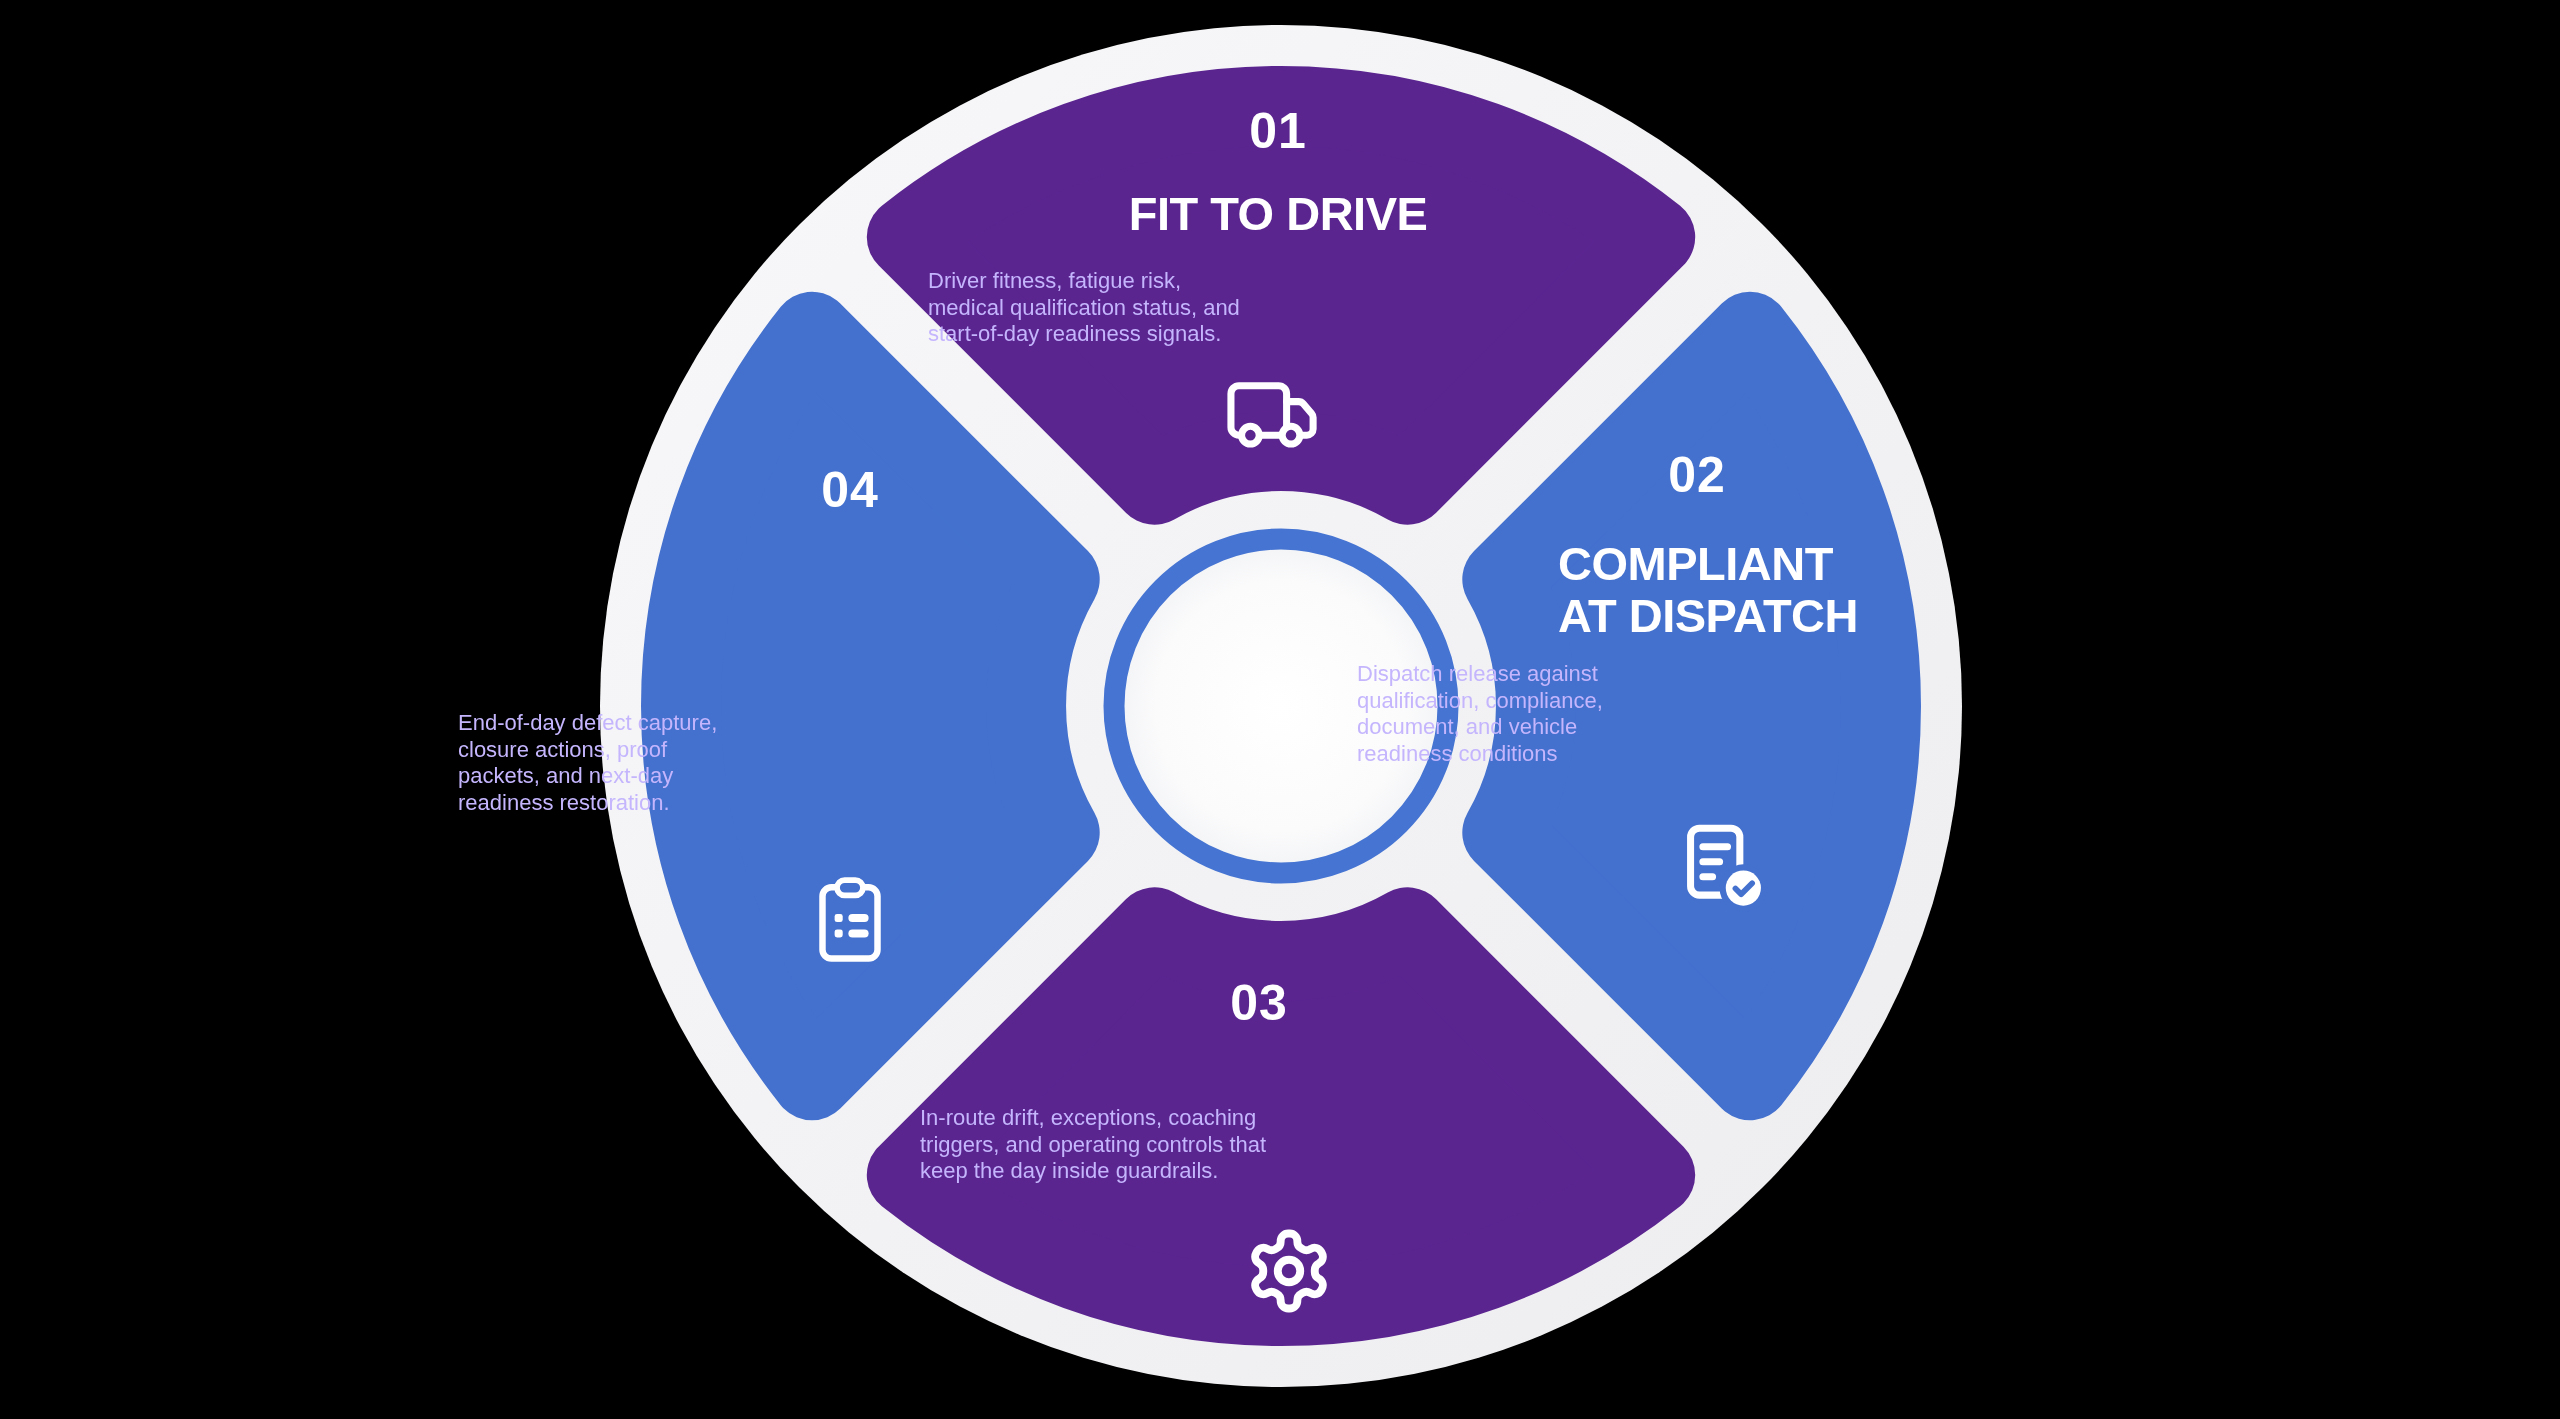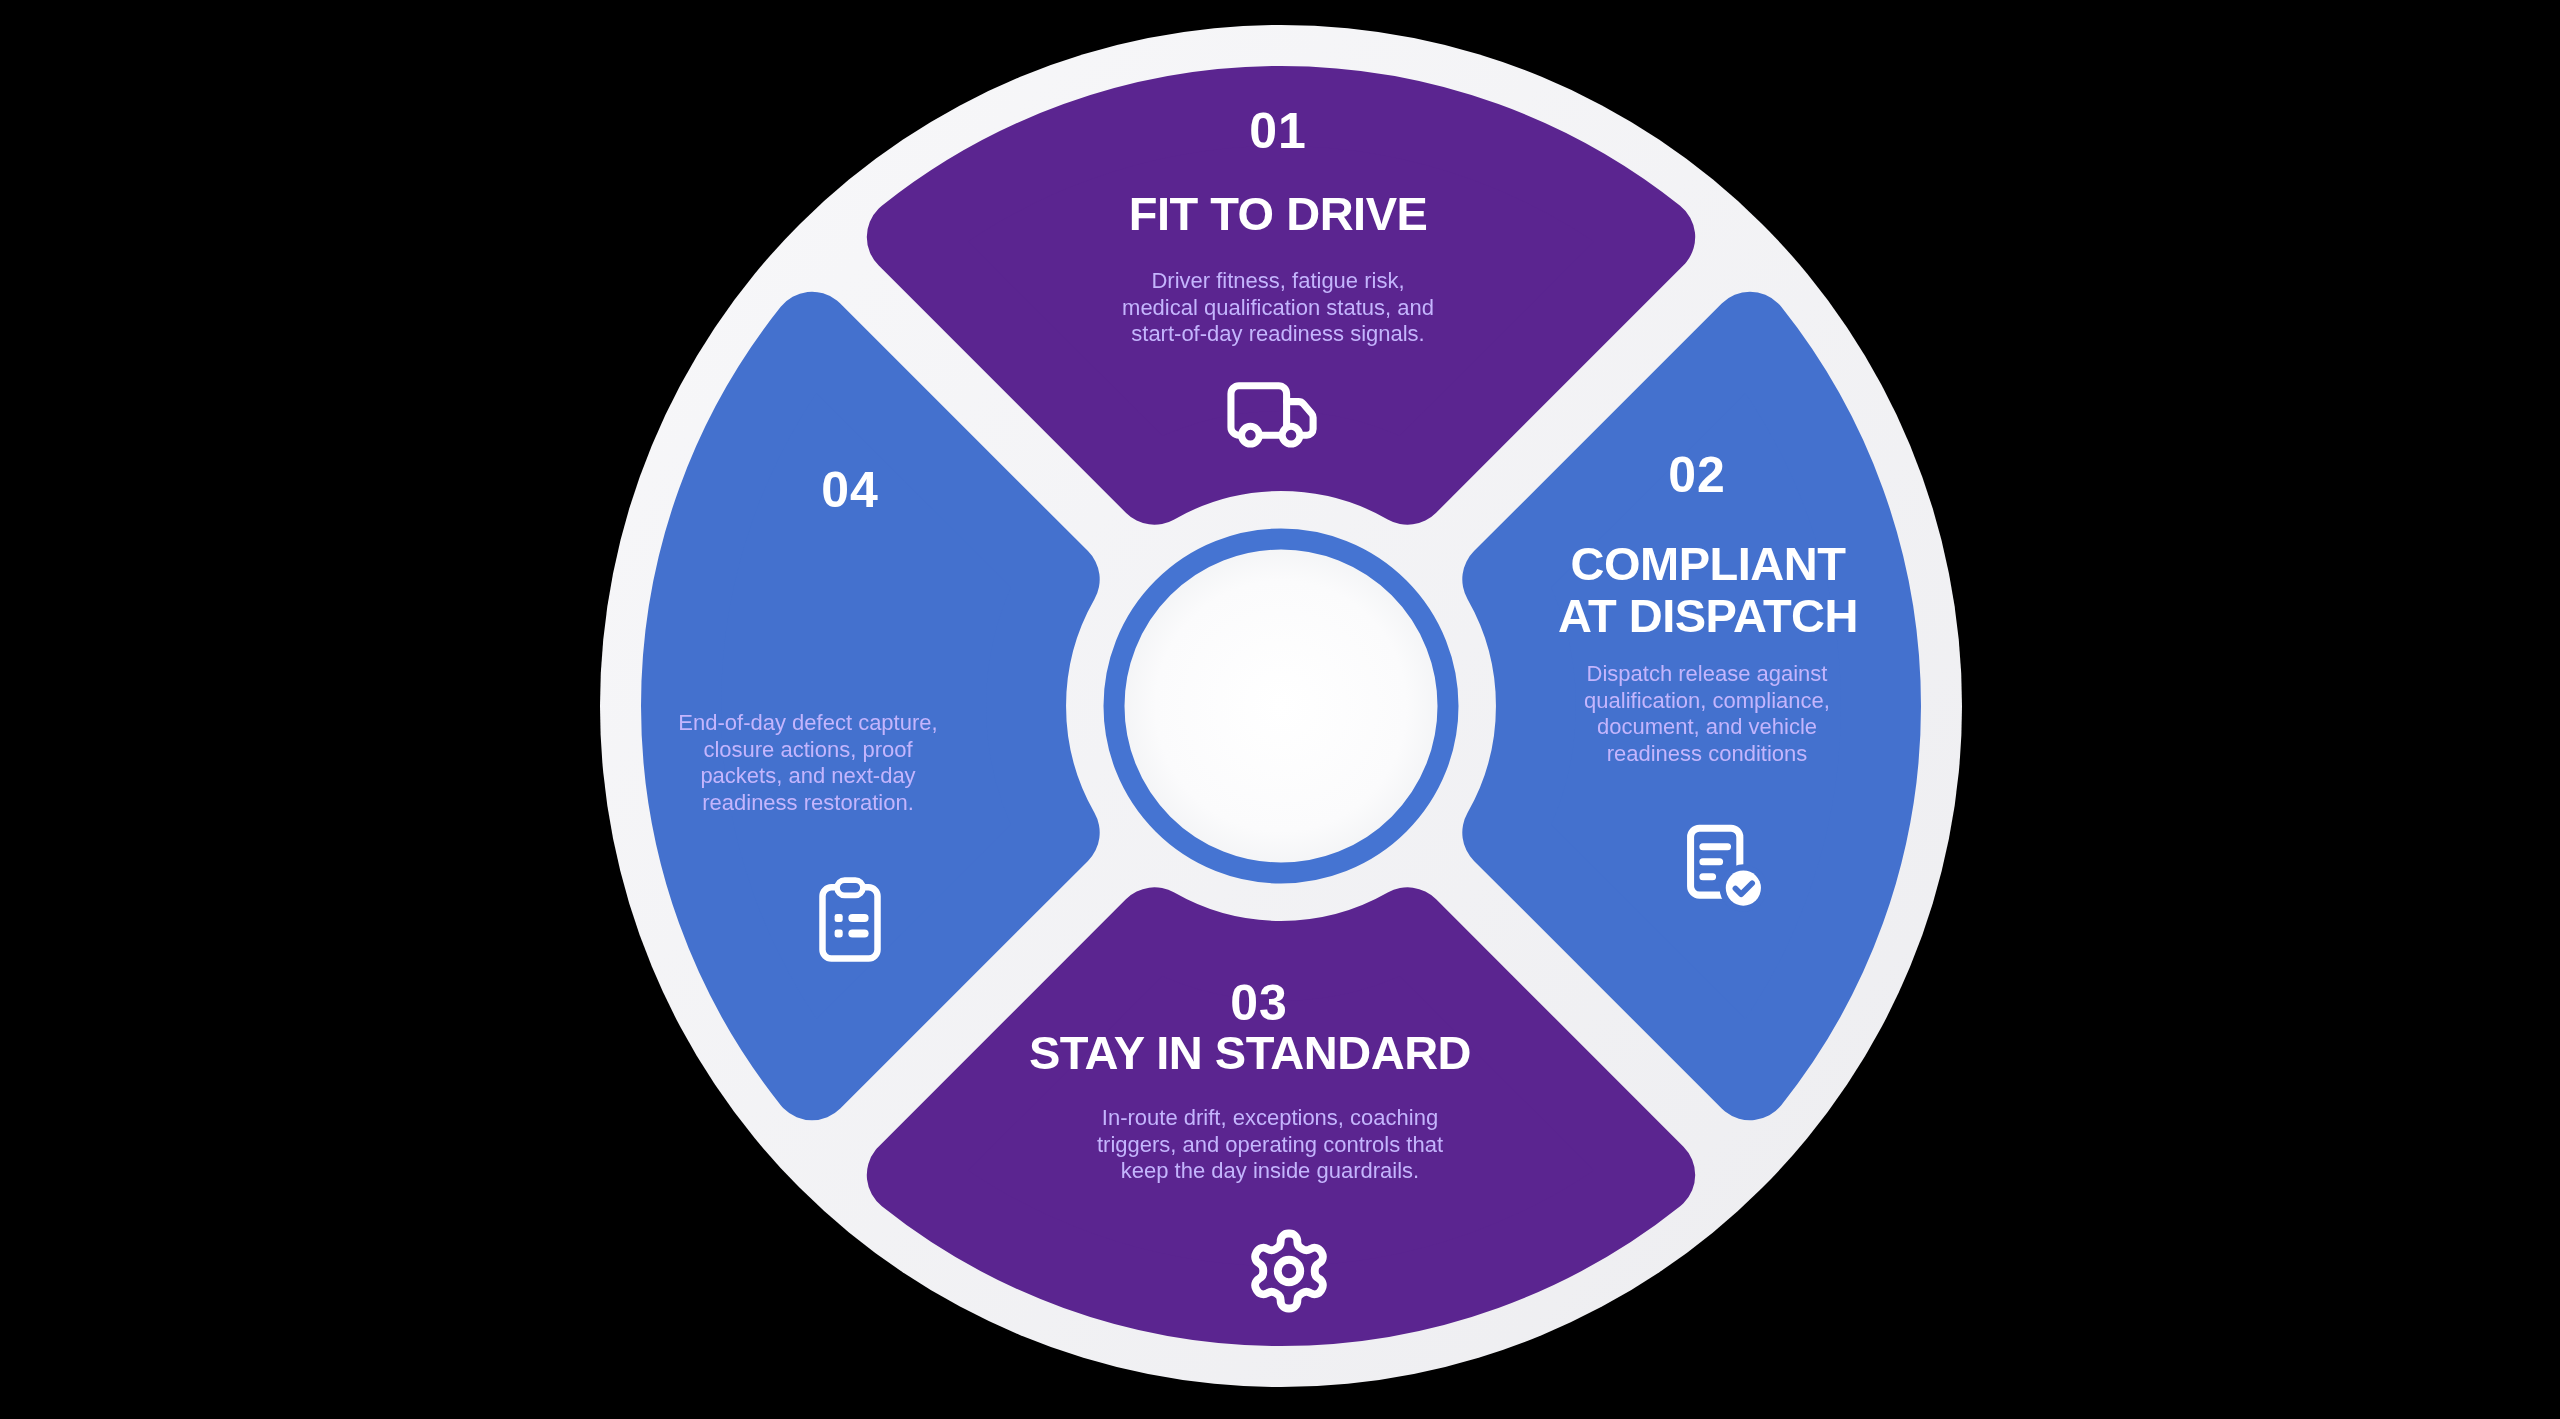--- a/index.html
+++ b/index.html
@@ -9,21 +9,21 @@
     height: 1419px;
     background: #000;
     overflow: hidden;
     font-family: "Liberation Sans", sans-serif;
   }
   .wheel-svg { position: absolute; left: 0; top: 0; }
   .petal { stroke-width: 80; stroke-linejoin: round; stroke-linecap: round; }
   .petal.purple { fill: #5b2590; stroke: #5b2590; }
   .petal.blue   { fill: #4471ce; stroke: #4471ce; }
 
-  .abs { position: absolute; transform: translateX(-50%); text-align: center; }
+  .abs { position: absolute; transform: translateX(-50%); }
   .num {
     color: #fff; font-weight: 800; font-size: 50px; line-height: 1;
     letter-spacing: 1px;
   }
   .seg-title {
     color: #fff; font-weight: 800; font-size: 47px; line-height: 1.1;
     letter-spacing: -0.5px; white-space: pre-line;
   }
   .seg-desc {
     color: #c4b5fd; font-weight: 400; font-size: 22px; line-height: 1.21;
@@ -91,21 +91,20 @@
     <svg viewBox="0 0 108 108" width="95" height="95">
       <rect x="16" y="6" width="56" height="76" rx="10" fill="none" stroke="#ffffff" stroke-width="8" stroke-linejoin="round"></rect>
       <path d="M30 27h28M30 44h19M30 61h11" fill="none" stroke="#ffffff" stroke-width="8" stroke-linecap="round"></path>
       <circle cx="76" cy="74" r="27" fill="#4471ce"></circle>
       <circle cx="76" cy="74" r="20" fill="#ffffff"></circle>
       <path d="M67 74.5l6.5 6.5L86 68.5" fill="none" stroke="#4471ce" stroke-width="6.5" stroke-linecap="round" stroke-linejoin="round"></path>
     </svg>
   </div>
 
   <div class="abs num" style="left:1259px; top:951px;margin-top:27px;">03</div>
-  <div class="abs seg-title" style="left:1250px; top:1027px;">STAY IN STANDARD</div>
   <div class="abs seg-desc" style="left:1270px; top:1105px;">In-route drift, exceptions, coaching
 triggers, and operating controls that
 keep the day inside guardrails.</div>
   <div class="icon" style="left:1289px; top:1226px;">
     <svg viewBox="0 0 24 24" width="90" height="90" fill="none" stroke="#ffffff" stroke-width="2.1" stroke-linecap="round" stroke-linejoin="round">
       <path d="M12.22 2h-.44a2 2 0 0 0-2 2v.18a2 2 0 0 1-1 1.73l-.43.25a2 2 0 0 1-2 0l-.15-.08a2 2 0 0 0-2.73.73l-.22.38a2 2 0 0 0 .73 2.73l.15.1a2 2 0 0 1 1 1.72v.51a2 2 0 0 1-1 1.74l-.15.09a2 2 0 0 0-.73 2.73l.22.38a2 2 0 0 0 2.73.73l.15-.08a2 2 0 0 1 2 0l.43.25a2 2 0 0 1 1 1.73V20a2 2 0 0 0 2 2h.44a2 2 0 0 0 2-2v-.18a2 2 0 0 1 1-1.73l.43-.25a2 2 0 0 1 2 0l.15.08a2 2 0 0 0 2.73-.73l.22-.39a2 2 0 0 0-.73-2.73l-.15-.08a2 2 0 0 1-1-1.74v-.5a2 2 0 0 1 1-1.74l.15-.09a2 2 0 0 0 .73-2.73l-.22-.38a2 2 0 0 0-2.73-.73l-.15.08a2 2 0 0 1-2 0l-.43-.25a2 2 0 0 1-1-1.73V4a2 2 0 0 0-2-2z"></path>
       <circle cx="12" cy="12" r="3"></circle>
     </svg>
   </div>
 

